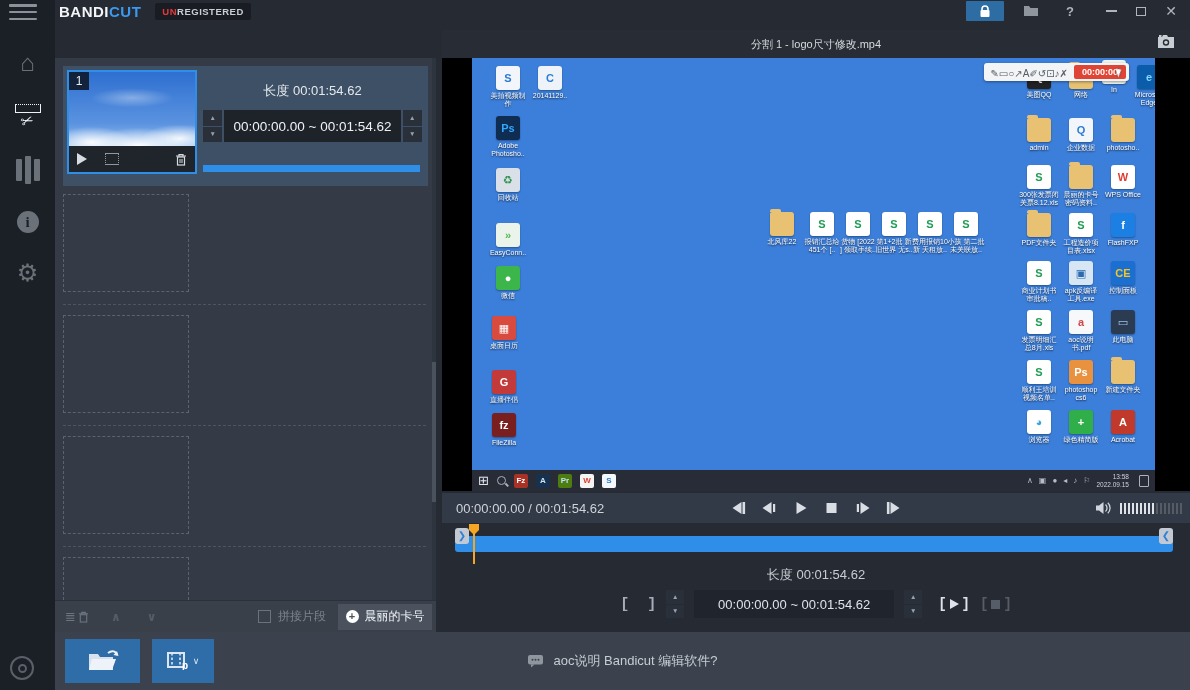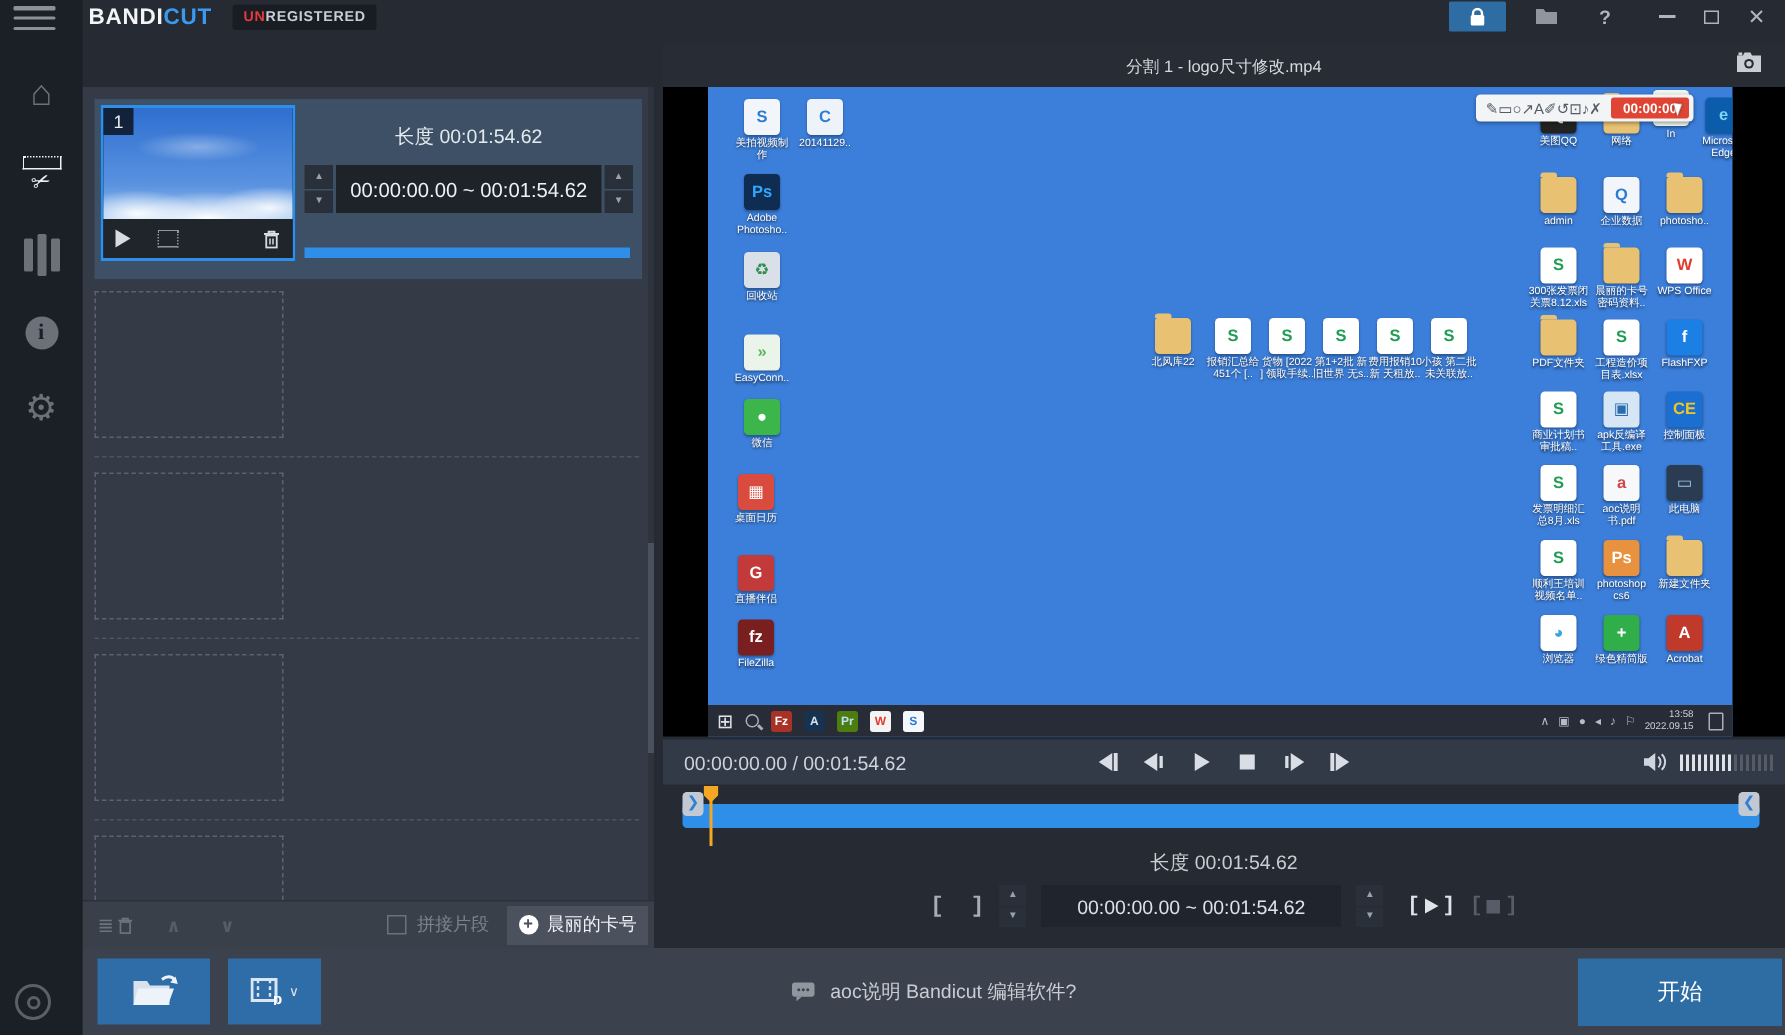--- a/index.html
+++ b/index.html
@@ -654,16 +654,15 @@
     <div class="bb-help">
       <svg width="17" height="14" viewBox="0 0 17 14">
         <rect x="1" y="1" width="15" height="9.5" rx="2" fill="#8f969e"></rect>
         <path d="M4 10.5l0 3 3.5-3z" fill="#8f969e"></path>
         <circle cx="5.5" cy="5.8" r="1" fill="#3b424d"></circle>
           <circle cx="8.5" cy="5.8" r="1" fill="#3b424d"></circle>
           <circle cx="11.5" cy="5.8" r="1" fill="#3b424d"></circle>
       </svg>
       <span>aoc说明 Bandicut 编辑软件?</span>
     </div>
-    <button class="start-btn">开始</button>
   </div>
 
 </div>
 
 </body></html>

